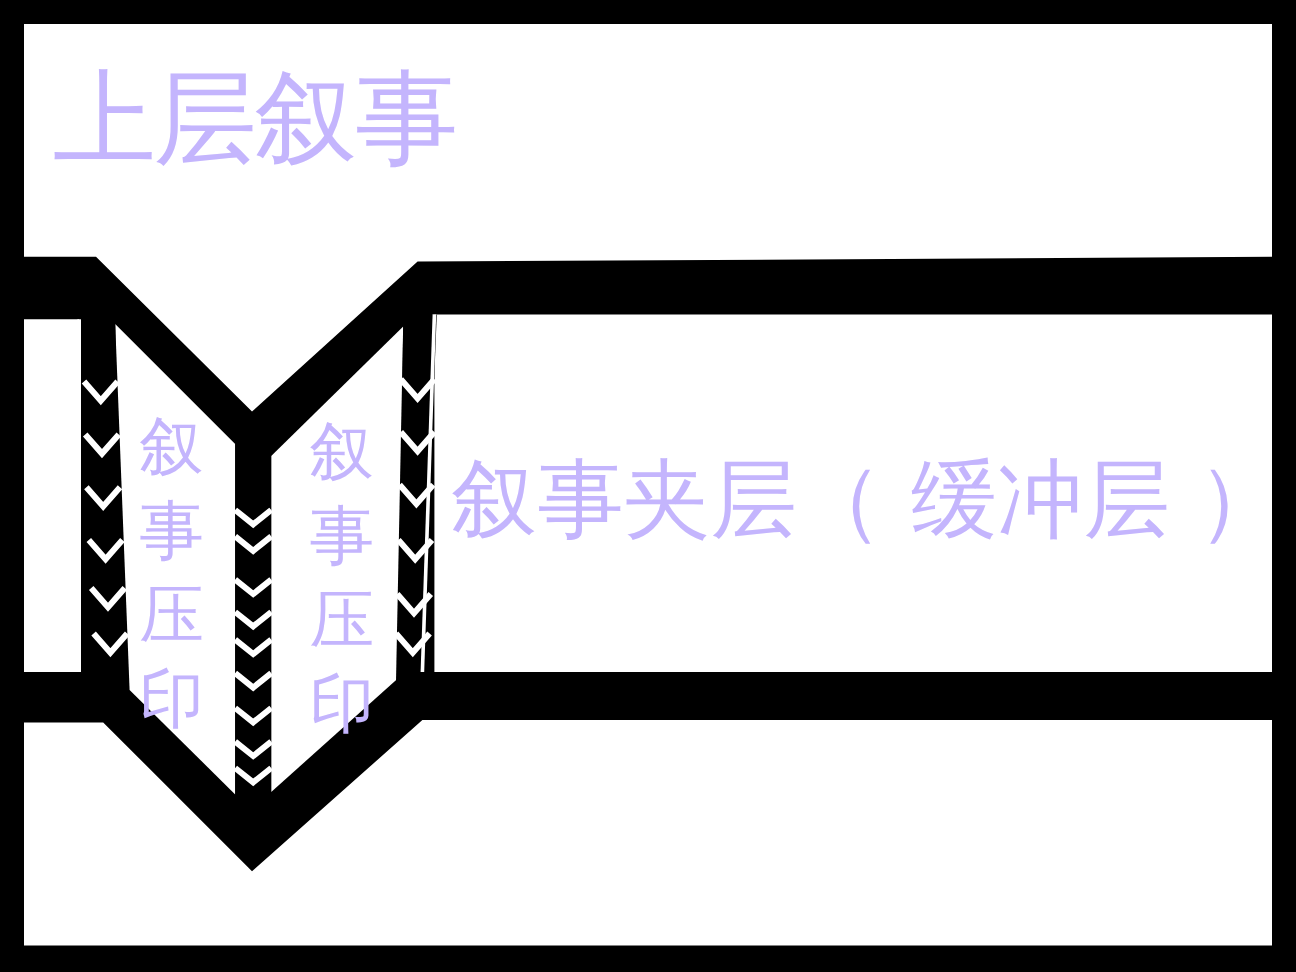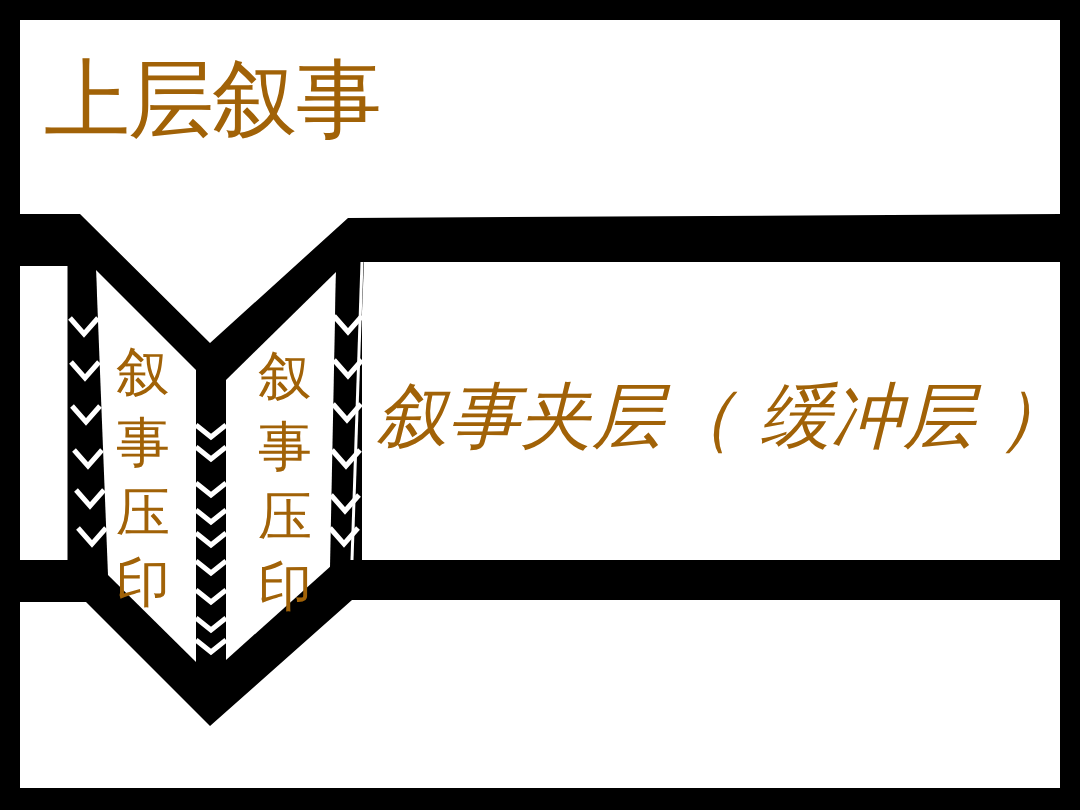--- a/index.html
+++ b/index.html
@@ -1,22 +1,22 @@
 <!DOCTYPE html>
 <html><head>
   <meta charset="utf-8">
   <style>
     html, body { margin: 0; padding: 0; background: #000; }
     body { width: 1080px; height: 810px; position: relative; overflow: hidden;
            font-family: "DejaVu Sans", "Liberation Sans", sans-serif; }
     #stage { position: absolute; left: 0; top: 0; width: 1080px; height: 810px; }
     svg { position: absolute; left: 0; top: 0; }
-    .label { position: absolute; color: #a16207; white-space: nowrap; line-height: 1; }
+    .label { position: absolute; color: #c4b5fd; white-space: nowrap; line-height: 1; }
     .title-top { left: 44px; top: 56px; font-size: 86px; letter-spacing: -2px; }
-    .title-mid { left: 376px; top: 380px; font-size: 72px; letter-spacing: 0px; font-style: italic; }
+    .title-mid { left: 376px; top: 380px; font-size: 72px; letter-spacing: 0px; }
     .title-bot { left: 484px; top: 668px; font-size: 86px; letter-spacing: -2px; }
     .vcol { position: absolute; width: 60px; font-size: 54px; line-height: 70px; text-align: center; }
     .vcol span { display: block; }
     .vcol-left { left: 113px; top: 338px; }
     .vcol-right { left: 255px; top: 342px; }
   </style>
 </head>
 <body>
 
 <div id="stage">

